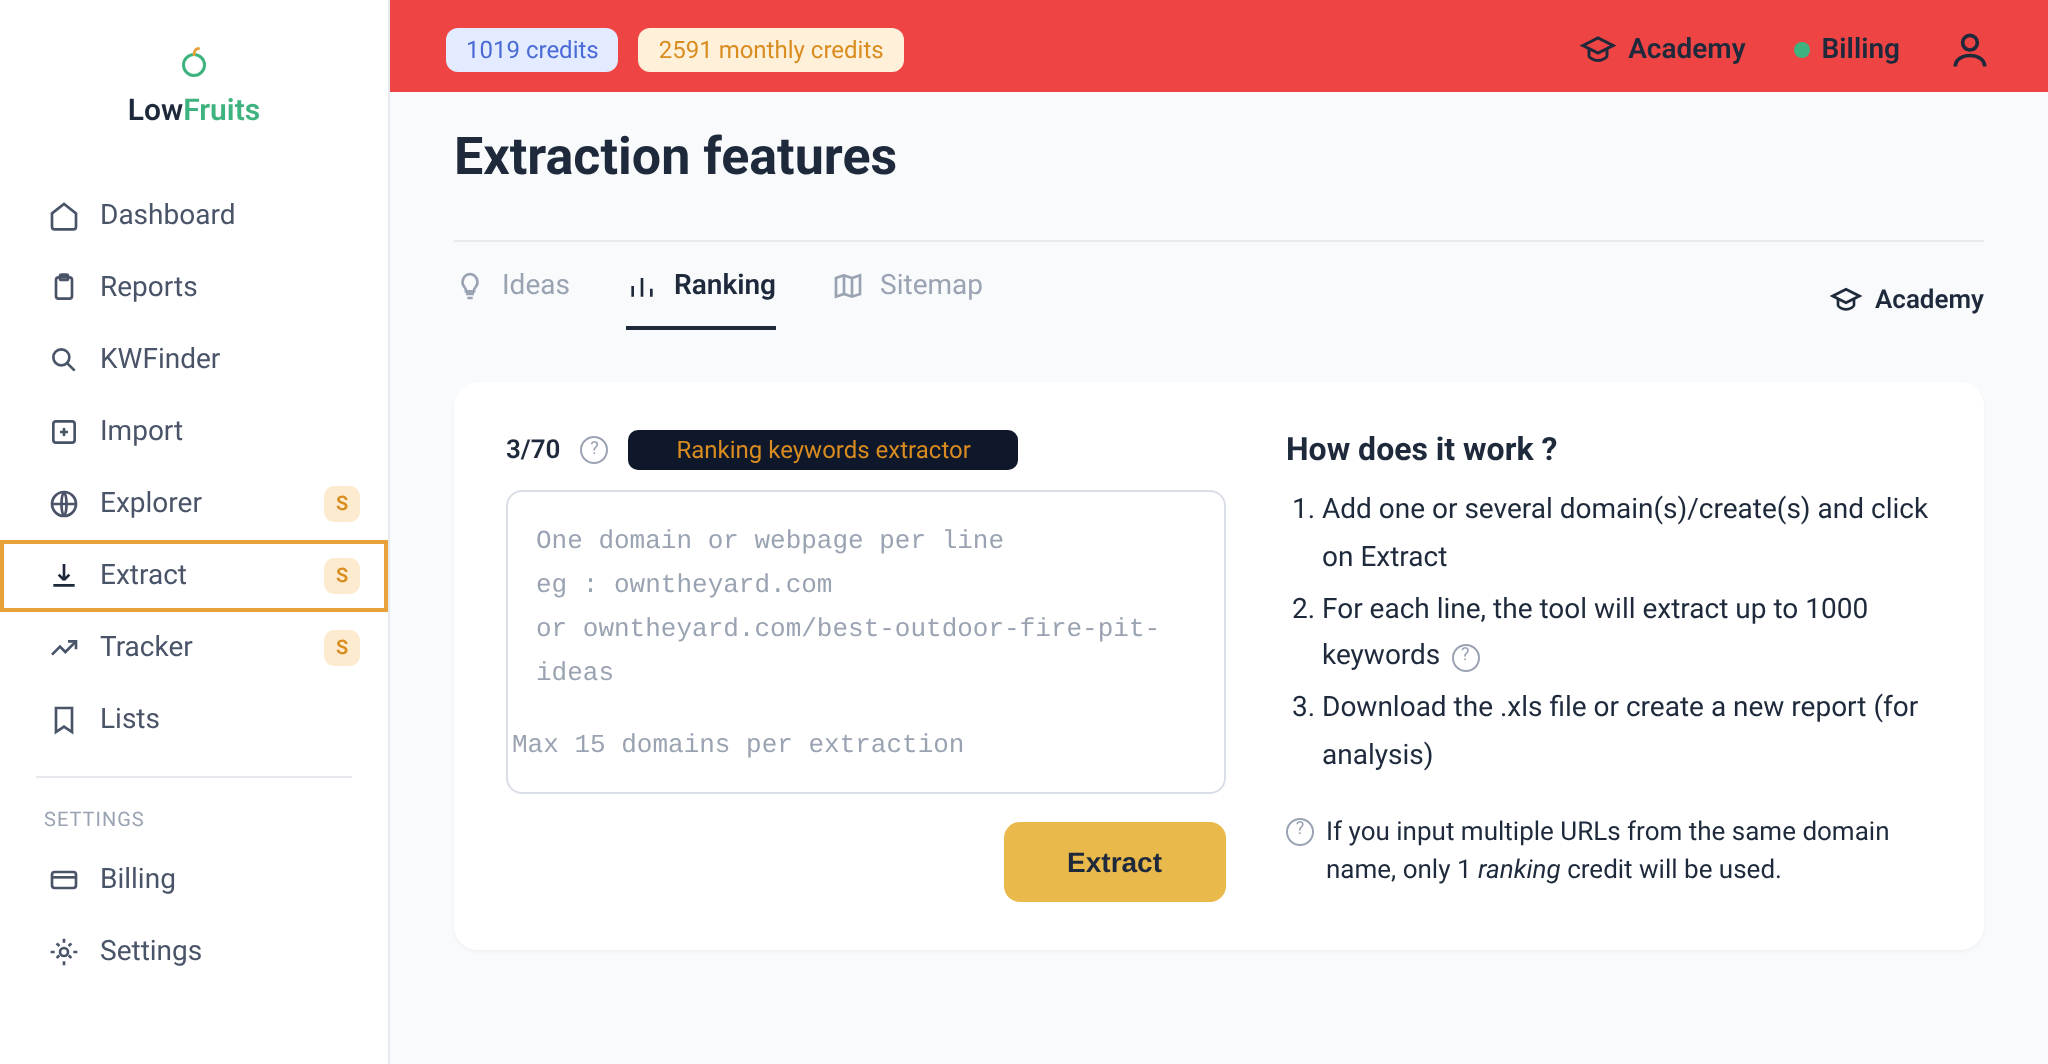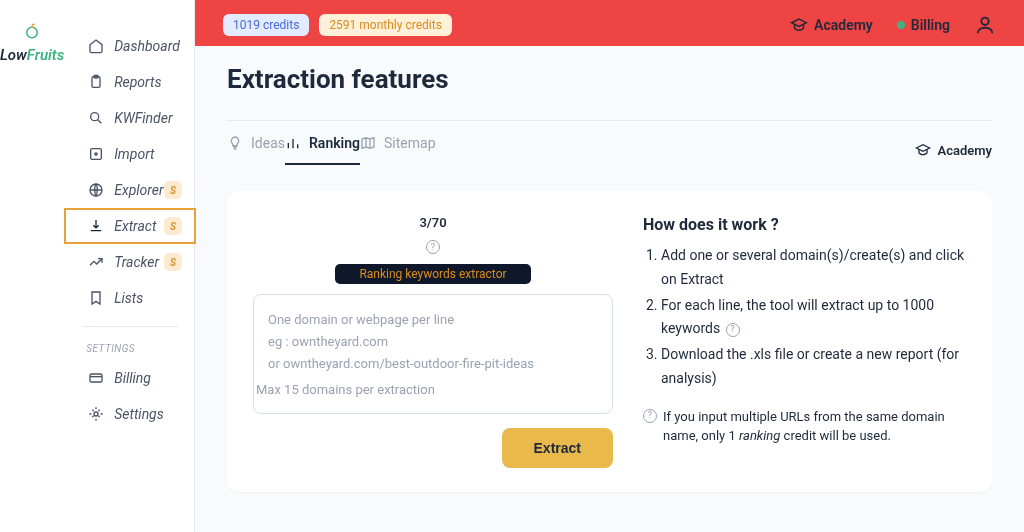--- a/index.html
+++ b/index.html
@@ -10,24 +10,23 @@
     width: 1024px;
     height: 532px;
     overflow: hidden;
   }
   .app { display: flex; height: 100%; }
   
   .sidebar {
     width: 195px;
     border-right: 1px solid #e6e9ee;
     display: flex;
-    flex-direction: row;
+    flex-direction: column;
     padding: 22px 0 10px 0;
     flex-shrink: 0;
-    font-style: italic;
   }
   .brand { text-align: center; margin-bottom: 20px; }
   .brand-logo { width: 18px; height: 18px; margin: 0 auto 6px; display:block; }
   .brand-name { font-size: 15px; font-weight:600; }
   .brand-low { color: #1e2a3b; }
   .brand-fruits { color: #3fb37f; }
   .nav { margin-top: 6px; }
   .nav-item {
     display: flex;
     align-items: center;
@@ -70,35 +69,36 @@
   .pill-orange { background:#fff0d9; color:#d98c1f; }
   .top-right { display:flex; align-items:center; gap:24px; }
   .top-link { display:flex; align-items:center; gap:6px; font-size:14px; color:#1e2a3b; font-weight:600; }
   .queues-dot { width:8px; height:8px; border-radius:50%; background:#3fb37f; }
   .avatar-icon { color:#1e2a3b; }
   .content { padding: 18px 32px 20px 32px; overflow:auto; }
   h1.page-title { font-size:26px; font-weight:700; color:#1e2a3b; margin-bottom: 26px; }
   .divider-line { height:1px; background:#e6e9ee; margin-bottom: 0px; }
   
   .tabs-row { display:flex; align-items:center; justify-content:space-between; margin: 14px 0 26px; }
-  .tabs { display:flex; align-items:center; }
+  .tabs { display:flex; gap:28px; align-items:center; }
   .tab { display:flex; align-items:center; gap:8px; font-size:14px; color:#9aa3b2; padding-bottom:12px; border-bottom:2px solid transparent; cursor:pointer; }
   .tab.active { color:#1e2a3b; font-weight:600; border-bottom-color:#1e2a3b; }
   .academy-link { display:flex; align-items:center; gap:6px; font-size:13px; color:#1e2a3b; font-weight:600; }
   
   .card { background:#fff; border-radius:12px; padding: 24px 26px; box-shadow: 0 1px 2px rgba(20,30,50,0.04); display:flex; gap:30px; }
   .left-col { flex: 0 0 360px; }
-  .counter-row { display:flex; align-items:center; gap:10px; margin-bottom:10px;flex-direction:column; }
+  .counter-row { display:flex; align-items:center; gap:10px; margin-bottom:10px; }
   .counter { font-size:13px; font-weight:600; color:#1e2a3b; }
   .help-circle { width:14px; height:14px; border-radius:50%; border:1.4px solid #9aa3b2; display:inline-flex; align-items:center; justify-content:center; font-size:9px; color:#9aa3b2; }
   .badge-extractor { background:#0f172a; color:#d98c1f; font-size:12px; padding:3px 24px; border-radius:5px; }
   .textarea-wrap {
-    border:1px solid #d9dee7; border-radius:8px; padding:14px 14px 32px 14px;
+    border:1px solid #d9dee7; border-radius:8px; padding:14px 14px 48px 14px;
     color:#9aa3b2; font-size:13px; line-height:1.7; position:relative; min-height:120px;
     cursor:text;
+    font-family:Liberation Mono, monospace;
   }
   .textarea-wrap .ph-line { display:block; }
   .textarea-wrap .max-note { position:absolute; bottom:12px; left:2px; color:#9aa3b2; }
   .btn-extract {
     display:block; margin: 14px 0 0 auto; background:#e9b94c; color:#1e2a3b;
     font-size:14px; font-weight:600; border:none; border-radius:8px;
     padding:12px 32px; cursor:pointer;
   }
   .right-col { flex:1; }
   .how-title { font-size:16px; font-weight:700; margin-bottom:10px; color:#1e2a3b; }

